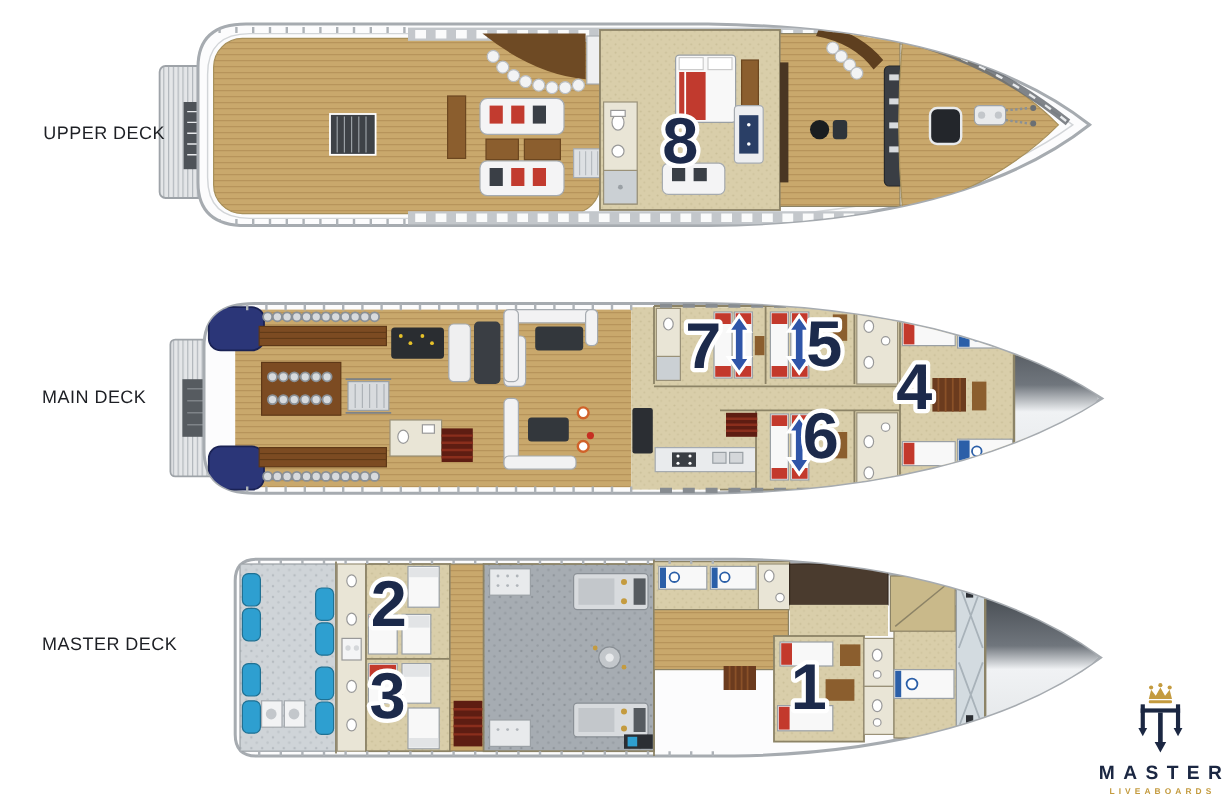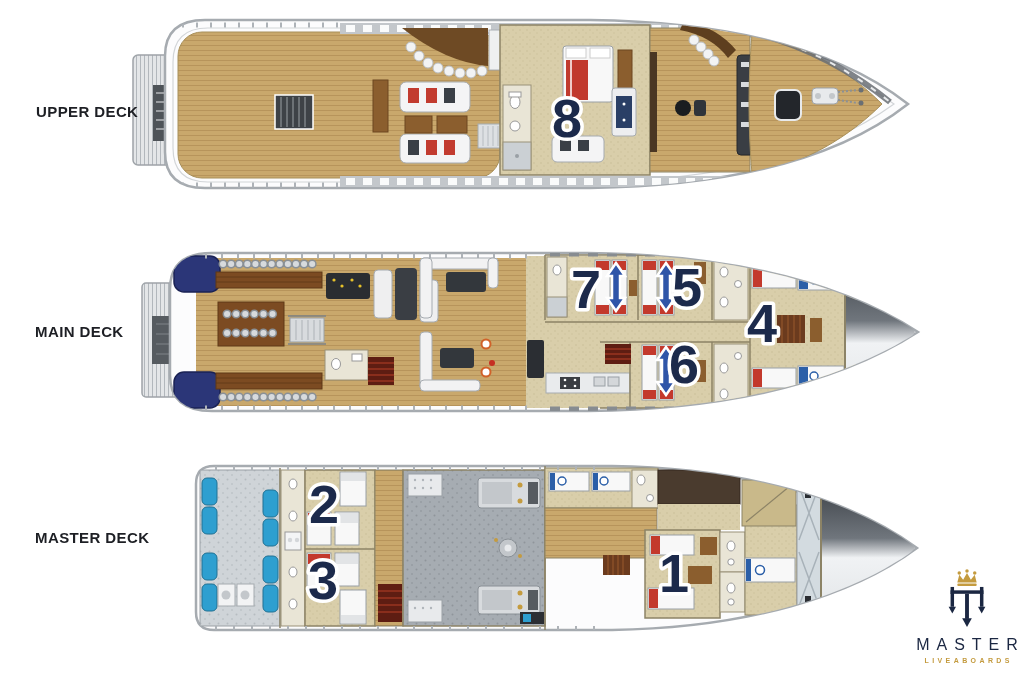--- a/index.html
+++ b/index.html
@@ -1,24 +1,24 @@
 <!DOCTYPE html>
 <html><head>
 <meta charset="utf-8">
 <style>
   html,body{margin:0;padding:0;background:#ffffff;}
   .canvas{position:relative;width:1024px;height:677px;background:#ffffff;overflow:hidden;
           font-family:"Liberation Sans",sans-serif;}
   svg.plan{position:absolute;left:0;top:0;}
-  .deck-label{position:absolute;font-size:15px;font-weight:700;letter-spacing:.4px;color:#1d1f24;white-space:nowrap;}
+  .deck-label{position:absolute;font-size:15px;font-weight:400;letter-spacing:.4px;color:#1d1f24;white-space:nowrap;}
   .badge{font-family:"Liberation Sans",sans-serif;font-size:54px;font-weight:700;fill:#1C2A4B;
          stroke:#ffffff;stroke-width:7px;paint-order:stroke;stroke-linejoin:round;
          text-anchor:middle;dominant-baseline:central;}
   .logo{position:absolute;left:893px;top:569px;width:148px;display:flex;flex-direction:column;align-items:center;}
-  .logo .brand{font-size:16px;font-weight:400;letter-spacing:7px;padding-left:7px;color:#1B2742;margin-top:5px;}
+  .logo .brand{font-size:16px;font-weight:700;letter-spacing:7px;padding-left:7px;color:#1B2742;margin-top:5px;}
   .logo .tagline{font-size:7px;font-weight:700;letter-spacing:3.4px;padding-left:3.4px;color:#C49B3F;margin-top:3px;}
 </style>
 </head>
 <body>
 
 <div class="canvas">
 
 <svg class="plan" width="1024" height="677" viewBox="0 0 1024 677">
   <defs>
     <pattern id="planks" width="40" height="5" patternUnits="userSpaceOnUse">

